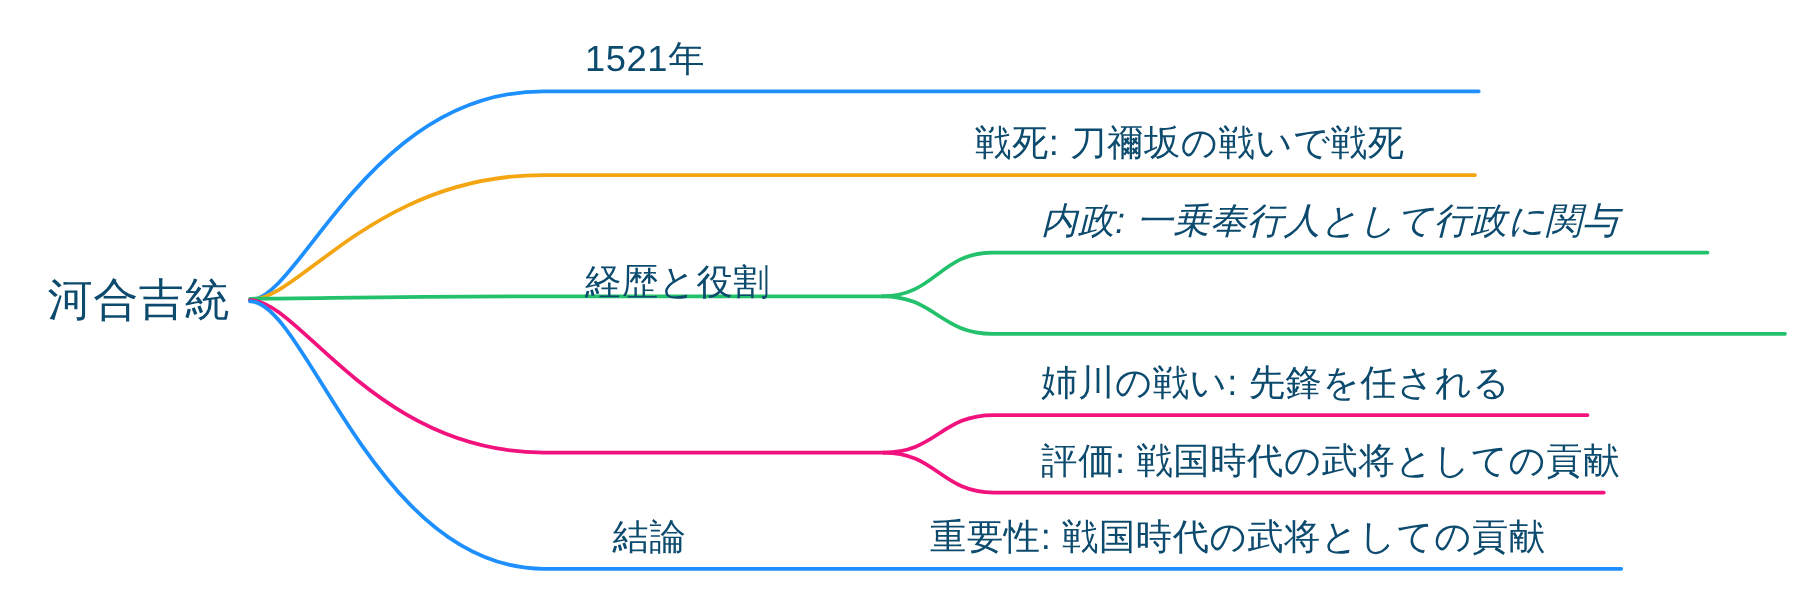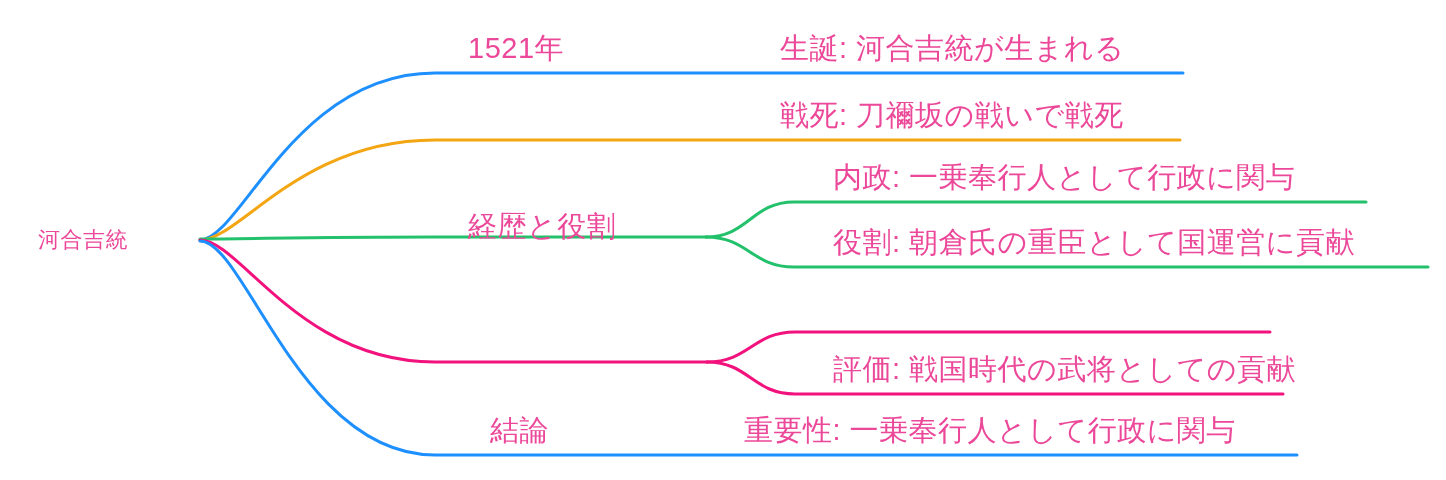--- a/index.html
+++ b/index.html
@@ -21,27 +21,27 @@
     top: 0;
   }
   .links path {
     fill: none;
     stroke-width: 3;
     stroke-linecap: round;
   }
   .node {
     position: absolute;
     white-space: nowrap;
-    color: #ec4899;
+    color: #0c4a6e;
     font-size: 29px;
     line-height: 30px;
     letter-spacing: 0.5px;
   }
   .node.root {
-    font-size: 22px;
+    font-size: 36px;
     line-height: 32px;
   }
 </style>
 </head>
 <body>
 
 <div class="stage">
 
   <svg class="links" width="1446" height="480" viewBox="0 0 1446 480">
 
@@ -56,26 +56,25 @@
     <path d="M200,240 C240,240 300,362 435,362 H707" stroke="#f2127d"></path>
     <path d="M707,362 C749,362 753,332 795,332 H1270" stroke="#f2127d"></path>
     <path d="M707,362 C749,362 753,394 795,394 H1283" stroke="#f2127d"></path>
 
     <path d="M200,241 C245,241 300,455 435,455 H1297" stroke="#1e8fff"></path>
   </svg>
 
   <div class="node root" style="left:38px; top:224px;">河合吉統</div>
 
   <div class="node" style="left:468px; top:33px;">1521年</div>
-  <div class="node" style="left:780px; top:33px;">生誕: 河合吉統が生まれる</div>
 
   <div class="node" style="left:780px; top:100px;text-align:right;">戦死: 刀禰坂の戦いで戦死</div>
 
   <div class="node" style="left:468px; top:183px;margin-top:28px;">経歴と役割</div>
-  <div class="node" style="left:833px; top:162px;">内政: 一乗奉行人として行政に関与</div>
-  <div class="node" style="left:833px; top:227px;">役割: 朝倉氏の重臣として国運営に貢献</div>
+  <div class="node" style="left:833px; top:162px;font-style:italic;">内政: 一乗奉行人として行政に関与</div>
 
+  <div class="node" style="left:833px; top:292px;">姉川の戦い: 先鋒を任される</div>
   <div class="node" style="left:833px; top:354px;">評価: 戦国時代の武将としての貢献</div>
 
   <div class="node" style="left:490px; top:415px;">結論</div>
-  <div class="node" style="left:744px; top:415px;">重要性: 一乗奉行人として行政に関与</div>
+  <div class="node" style="left:744px; top:415px;">重要性: 戦国時代の武将としての貢献</div>
 
 </div>
 
 </body></html>

